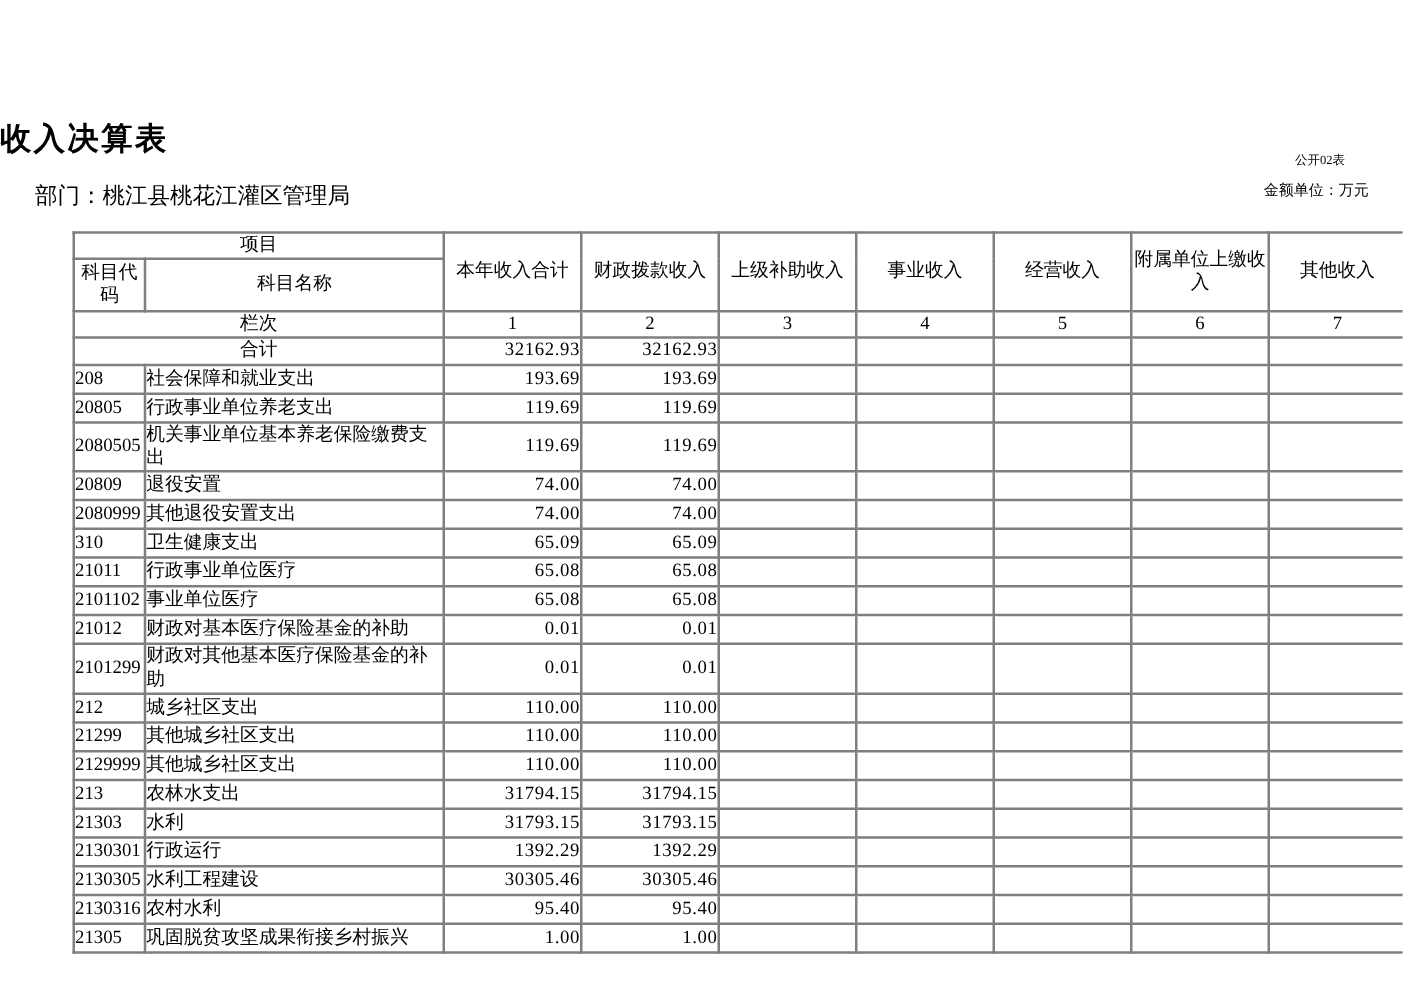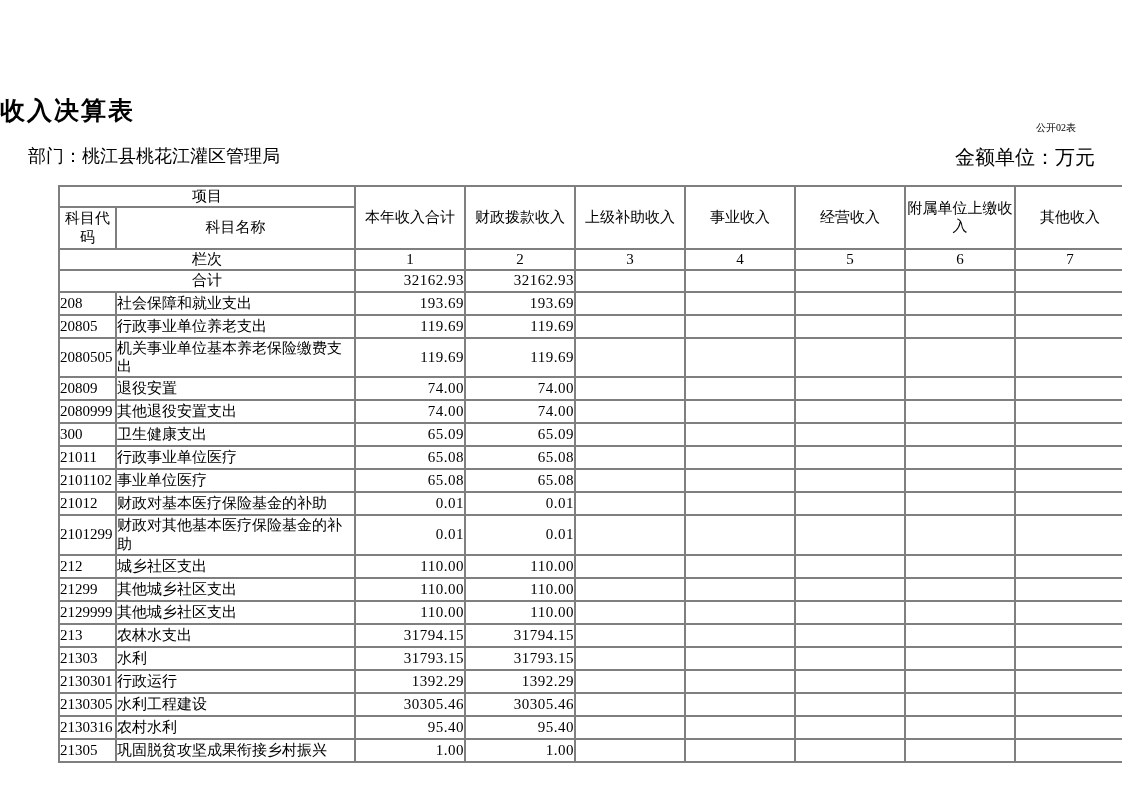--- a/index.html
+++ b/index.html
@@ -16,21 +16,21 @@
   .form-code {
     position: absolute; top: 121px; right: 46px;
     font-size: 10px;
   }
   .dept-line {
     position: absolute; top: 144px; left: 28px;
     font-size: 18px;
   }
   .unit-line {
     position: absolute; top: 144px; right: 27px;
-    font-size: 20px;
+    font-size: 12px;
   }
   table.report {
     position: absolute; top: 185px; left: 28px;
     width: 1066px;
     border-collapse: collapse; table-layout: fixed;
     empty-cells: show;
     margin-left: 30px;
   }
   table.report th, table.report td {
     border: 2px solid #7f7f7f;
@@ -158,21 +158,21 @@
         <td class="name">其他退役安置支出</td>
         <td class="num">74.00</td>
         <td class="num">74.00</td>
         <td class="num"></td>
         <td class="num"></td>
         <td class="num"></td>
         <td class="num"></td>
         <td class="num"></td>
       </tr>
       <tr class="r-data">
-        <td class="code">300</td>
+        <td class="code">310</td>
         <td class="name">卫生健康支出</td>
         <td class="num">65.09</td>
         <td class="num">65.09</td>
         <td class="num"></td>
         <td class="num"></td>
         <td class="num"></td>
         <td class="num"></td>
         <td class="num"></td>
       </tr>
       <tr class="r-data">

